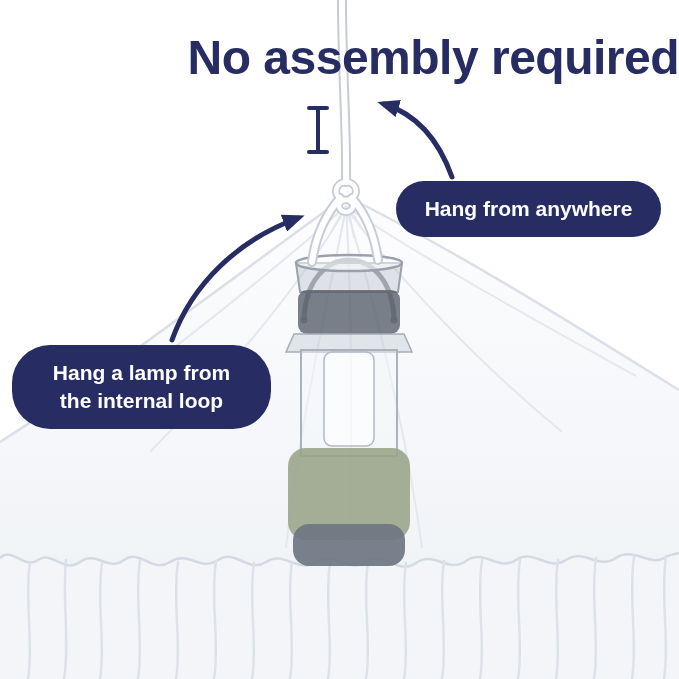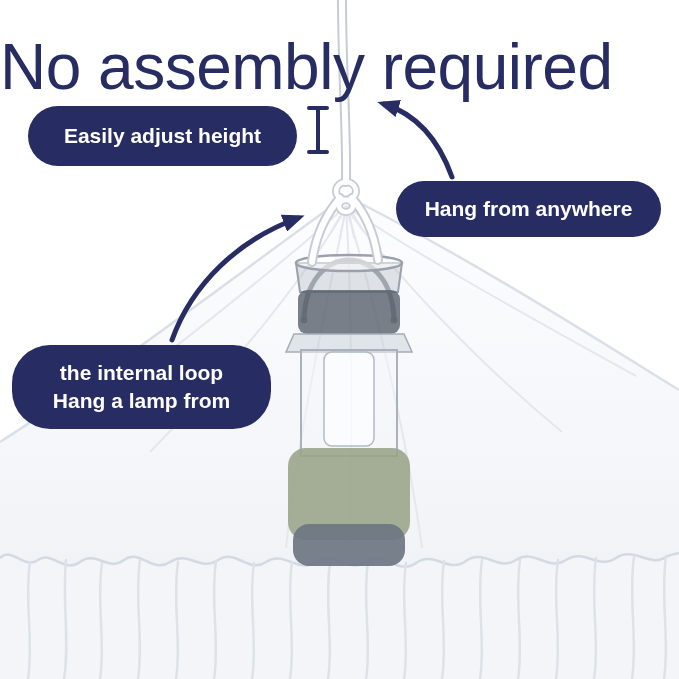--- a/index.html
+++ b/index.html
@@ -3,21 +3,21 @@
 <meta charset="utf-8">
 <style>
   * { margin:0; padding:0; box-sizing:border-box; }
   html, body { width:679px; height:679px; background:#ffffff; }
   body { font-family:"Liberation Sans", sans-serif; }
   .stage { position:relative; width:679px; height:679px; overflow:hidden; background:#ffffff; }
   .scene { position:absolute; left:0; top:0; }
 
   .title {
     position:absolute; top:30px; left:0; width:100%;
-    text-align:left; font-size:64px; font-weight:400;
+    text-align:right; font-size:48px; font-weight:700;
     letter-spacing:-0.5px; color:var(--navy,#272c63);
   }
 
   .pill {
     position:absolute; background:var(--navy,#272c63); color:var(--pill-text,#ffffff);
     font-weight:700; font-size:21px; line-height:1.32;
     display:flex; flex-direction:column; align-items:center; justify-content:center;
     text-align:center;
   }
   .pill-adjust   { left:28px;  top:106px; width:269px; height:60px; border-radius:30px; }
@@ -147,26 +147,23 @@
       <path class="navy-line" d="M309,108 L327,108"></path>
       <path class="navy-line" d="M309,152 L327,152"></path>
     </g>
 
     <path class="arrow" d="M452,177 C438,138 416,114 384,104" marker-end="url(#arrowhead)"></path>
     <path class="arrow" d="M172,340 C192,284 238,240 298,218" marker-end="url(#arrowhead)"></path>
   </svg>
 
   <h1 class="title">No assembly required</h1>
 
-  <div class="pill pill-adjust">
-    <span>Easily adjust height</span>
-  </div>
 
   <div class="pill pill-anywhere">
     <span>Hang from anywhere</span>
   </div>
 
   <div class="pill pill-lamp">
+    <span>Hang a lamp from</span>
     <span>the internal loop</span>
-    <span>Hang a lamp from</span>
   </div>
 
 </div>
 
 </body></html>

